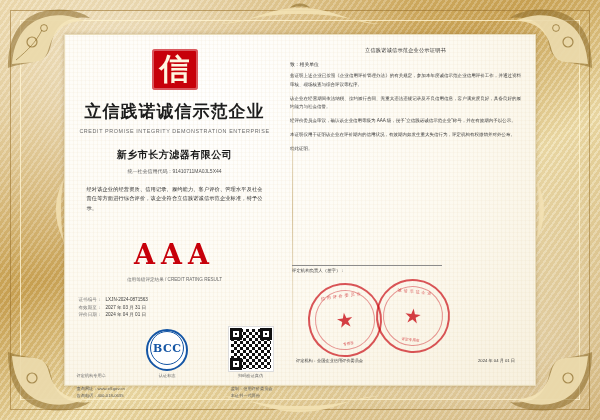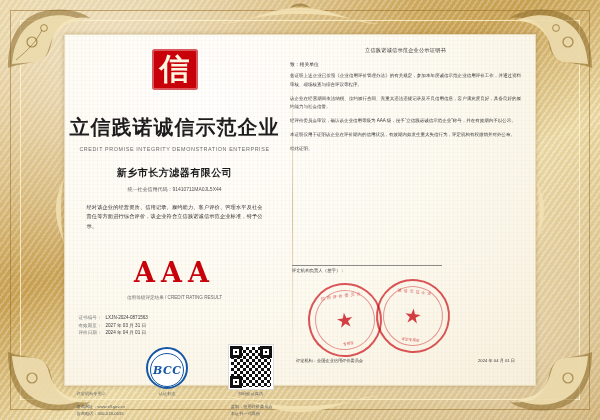--- a/index.html
+++ b/index.html
@@ -107,23 +107,23 @@
     border-radius: 3px;
     display: flex; align-items: center; justify-content: center;
     font-family: "DejaVu Serif", serif;
     font-size: 30px;
     font-weight: bold;
     letter-spacing: 0;
     box-shadow: inset 0 0 0 2px rgba(255,255,255,.35);
   }
 
   .title-cn {
-    margin-top: 24px;
+    margin-top: 10px;
     font-family: Liberation Mono, monospace;
-    font-size: 20px;
+    font-size: 17px;
     font-weight: bold;
     color: #1d1d1d;
     letter-spacing: 1px;
     white-space: nowrap;
     text-align: center;
   }
   .title-en {
     margin-top: 5px;
     font-size: 5.4px;
     color: #6b6b6b;
@@ -199,23 +199,22 @@
     display: flex;
     flex-direction: column;
     align-items: center;
     gap: 2px;
   }
   .badge-cap { font-size: 4.2px; color: #6a6a6a; white-space: nowrap; }
   .bcc-badge {
     width: 42px; height: 42px;
     border-radius: 50%;
     border: 2px solid #1556a5;
-    display: flex; align-items: flex-end; justify-content: center;
+    display: flex; align-items: flex-start; justify-content: center;
     background: #fff;
-    font-style: italic;
   }
   .bcc-inner {
     width: 34px; height: 34px;
     border-radius: 50%;
     border: 1px solid #1556a5;
     display: flex; align-items: center; justify-content: center;
     font-family: "DejaVu Serif", serif;
     font-size: 11px;
     font-weight: bold;
     color: #1556a5;

